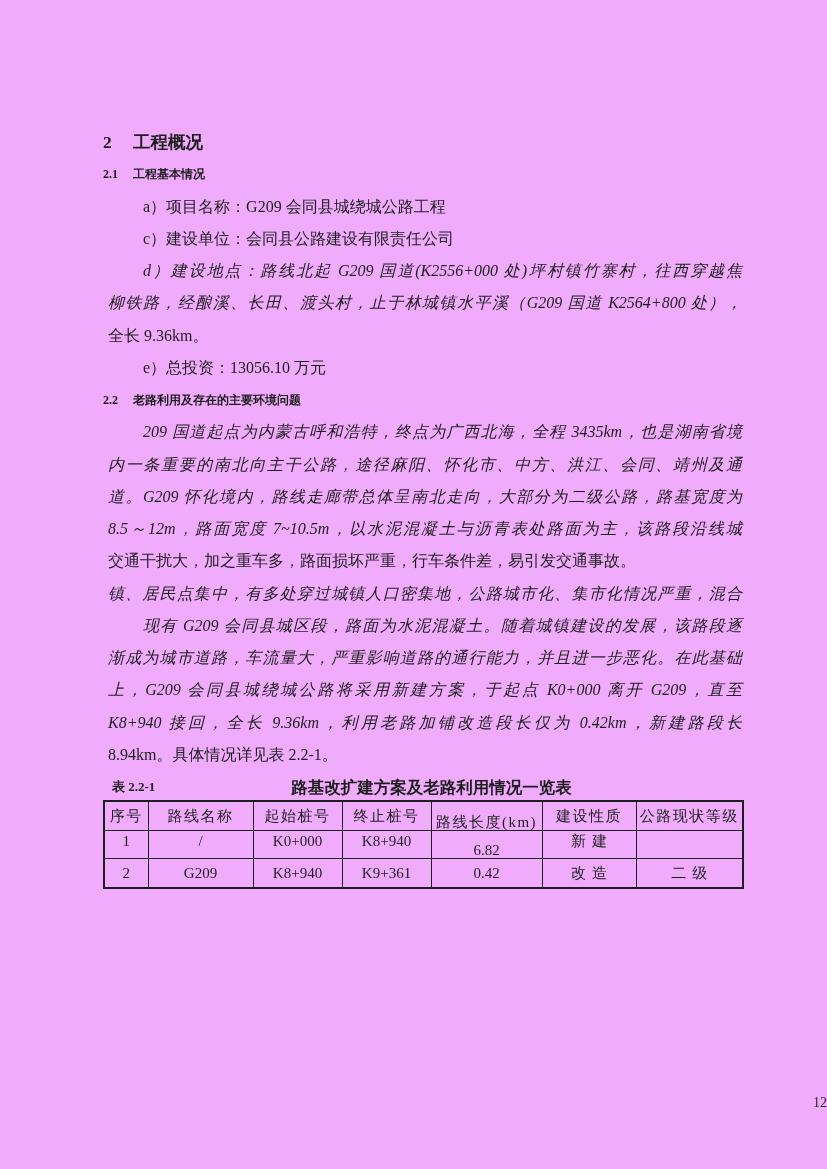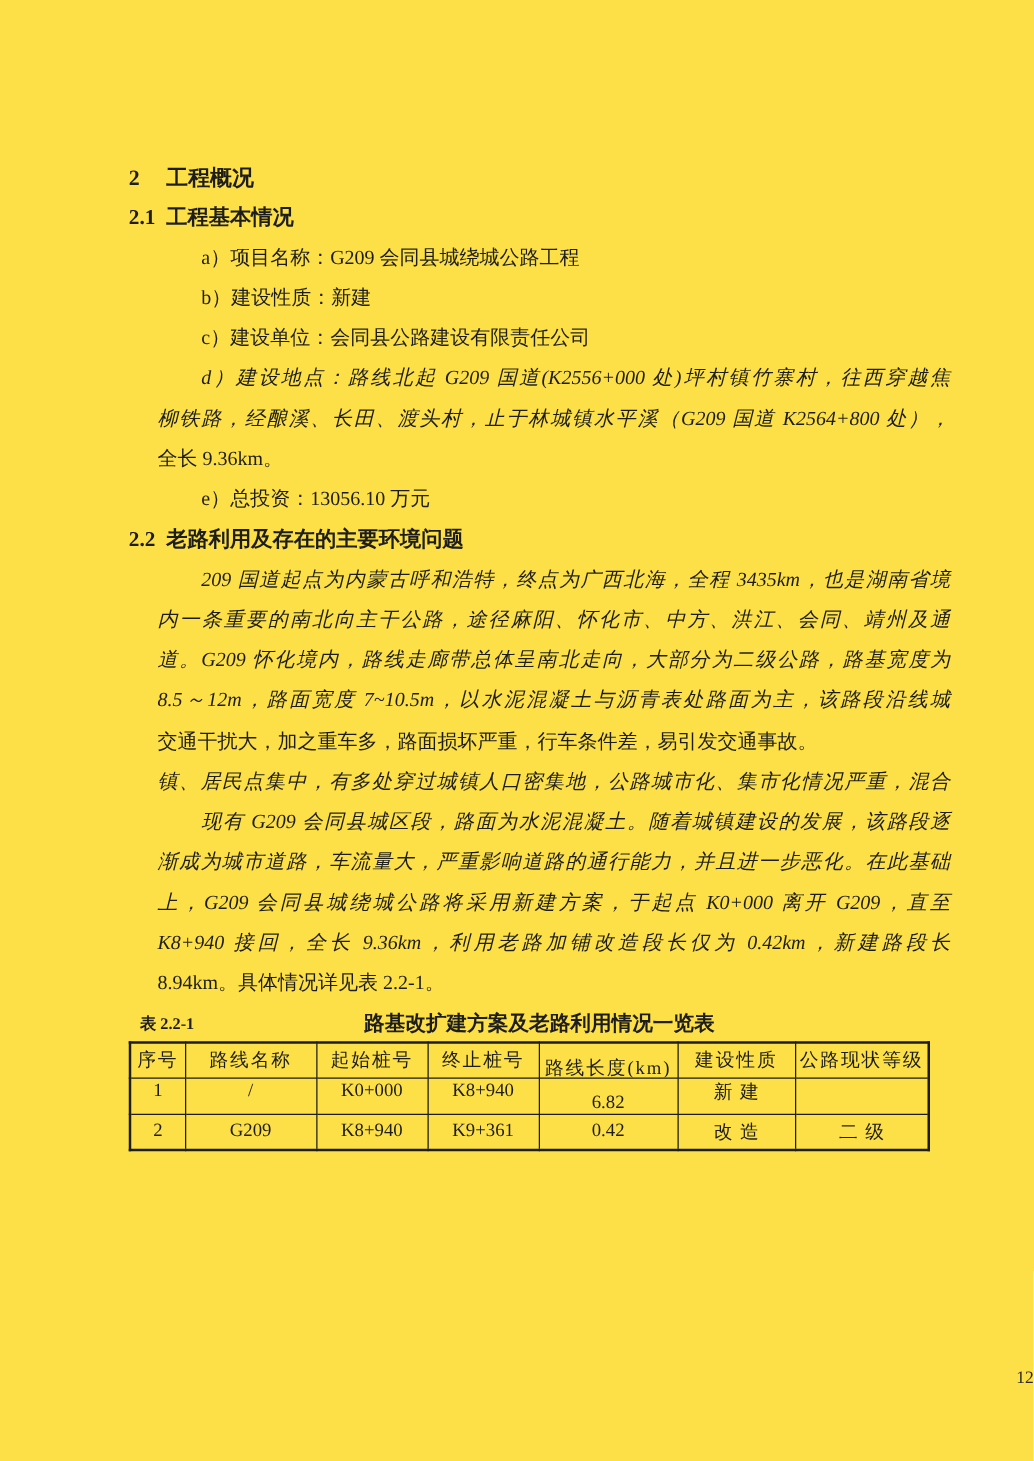--- a/index.html
+++ b/index.html
@@ -1,26 +1,26 @@
 <!DOCTYPE html>
 <html><head>
 <meta charset="utf-8">
 <style>
   html,body{margin:0;padding:0;background:#ffffff;}
   .page{
-    position:relative;width:827px;height:1169px;background:#fde047;
+    position:relative;width:827px;height:1169px;background:#f0abfc;
     font-family:"Liberation Serif","DejaVu Serif",serif;
     color:#1d1d1d;overflow:hidden;
   }
   .content{position:absolute;left:103px;top:126px;width:641px;
     font-size:16px;line-height:32.25px;}
-  .txt{margin-left:23px;width:634px;}
+  .txt{margin-left:5px;width:634px;}
   .heading{font-family:"Liberation Sans","DejaVu Sans",sans-serif;font-weight:bold;}
   .h1{font-size:17.5px;}
-  .h2{font-size:17px;}
+  .h2{font-size:12px;}
   .hnum{display:inline-block;width:30px;
     font-family:"Liberation Serif","DejaVu Serif",serif;font-weight:bold;}
   .li{padding-left:35px;}
   .jline{text-align:justify;text-align-last:justify;font-style:italic;}
   .ind{text-indent:35px;}
   .lastline{text-align:left;}
   .caption-row{position:relative;height:32.25px;}
   .caption-label{position:absolute;left:9px;top:0;font-size:13px;font-weight:bold;}
   .caption-title{text-align:center;padding-left:16px;
     font-family:Liberation Sans, sans-serif;
@@ -50,21 +50,20 @@
 
     <div class="heading h1">
       <span class="hnum">2</span><span>工程概况</span>
     </div>
 
     <div class="heading h2">
       <span class="hnum">2.1</span><span>工程基本情况</span>
     </div>
 
     <div class="txt li">a）项目名称：G209 会同县城绕城公路工程</div>
-    <div class="txt li">b）建设性质：新建</div>
     <div class="txt li">c）建设单位：会同县公路建设有限责任公司</div>
 
     <div>
       <div class="txt jline ind">d）建设地点：路线北起 G209 国道(K2556+000 处)坪村镇竹寨村，往西穿越焦</div>
       <div class="txt jline">柳铁路，经酿溪、长田、渡头村，止于林城镇水平溪（G209 国道 K2564+800 处），</div>
       <div class="txt lastline">全长 9.36km。</div>
     </div>
 
     <div class="txt li">e）总投资：13056.10 万元</div>
 

